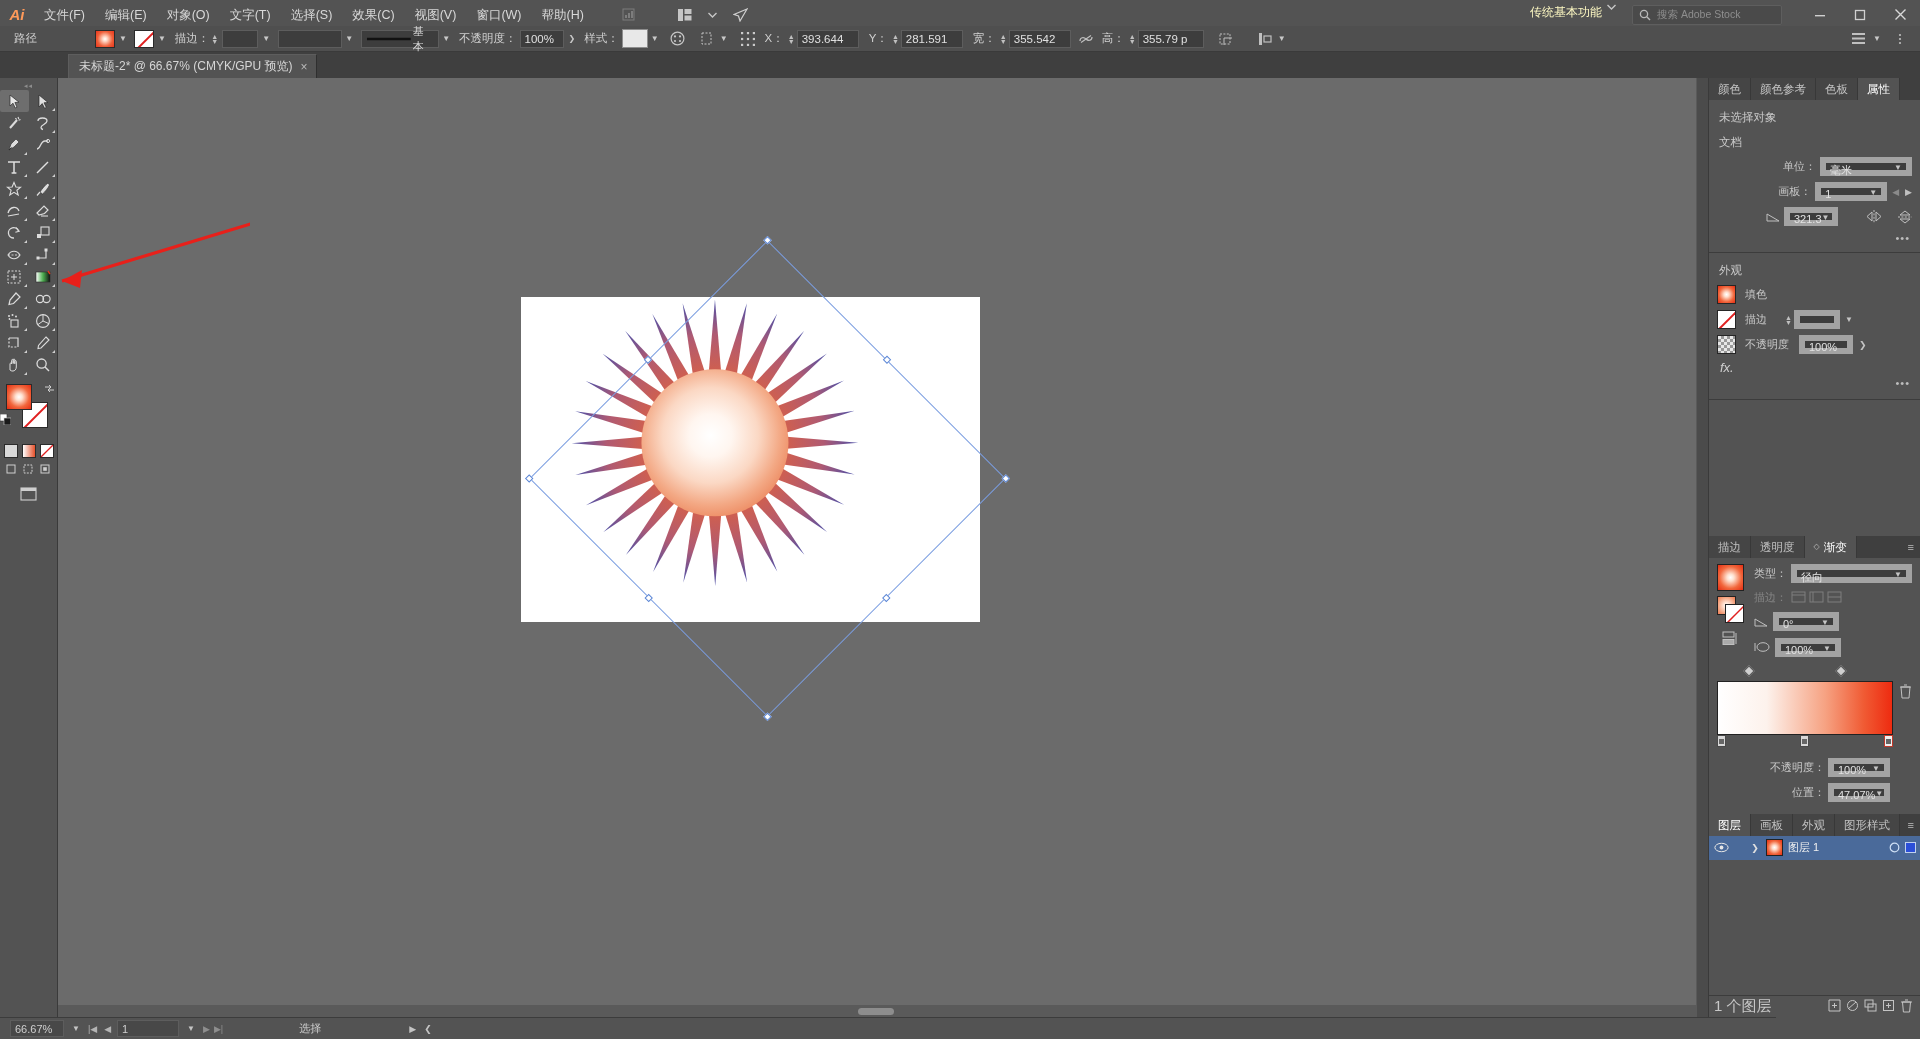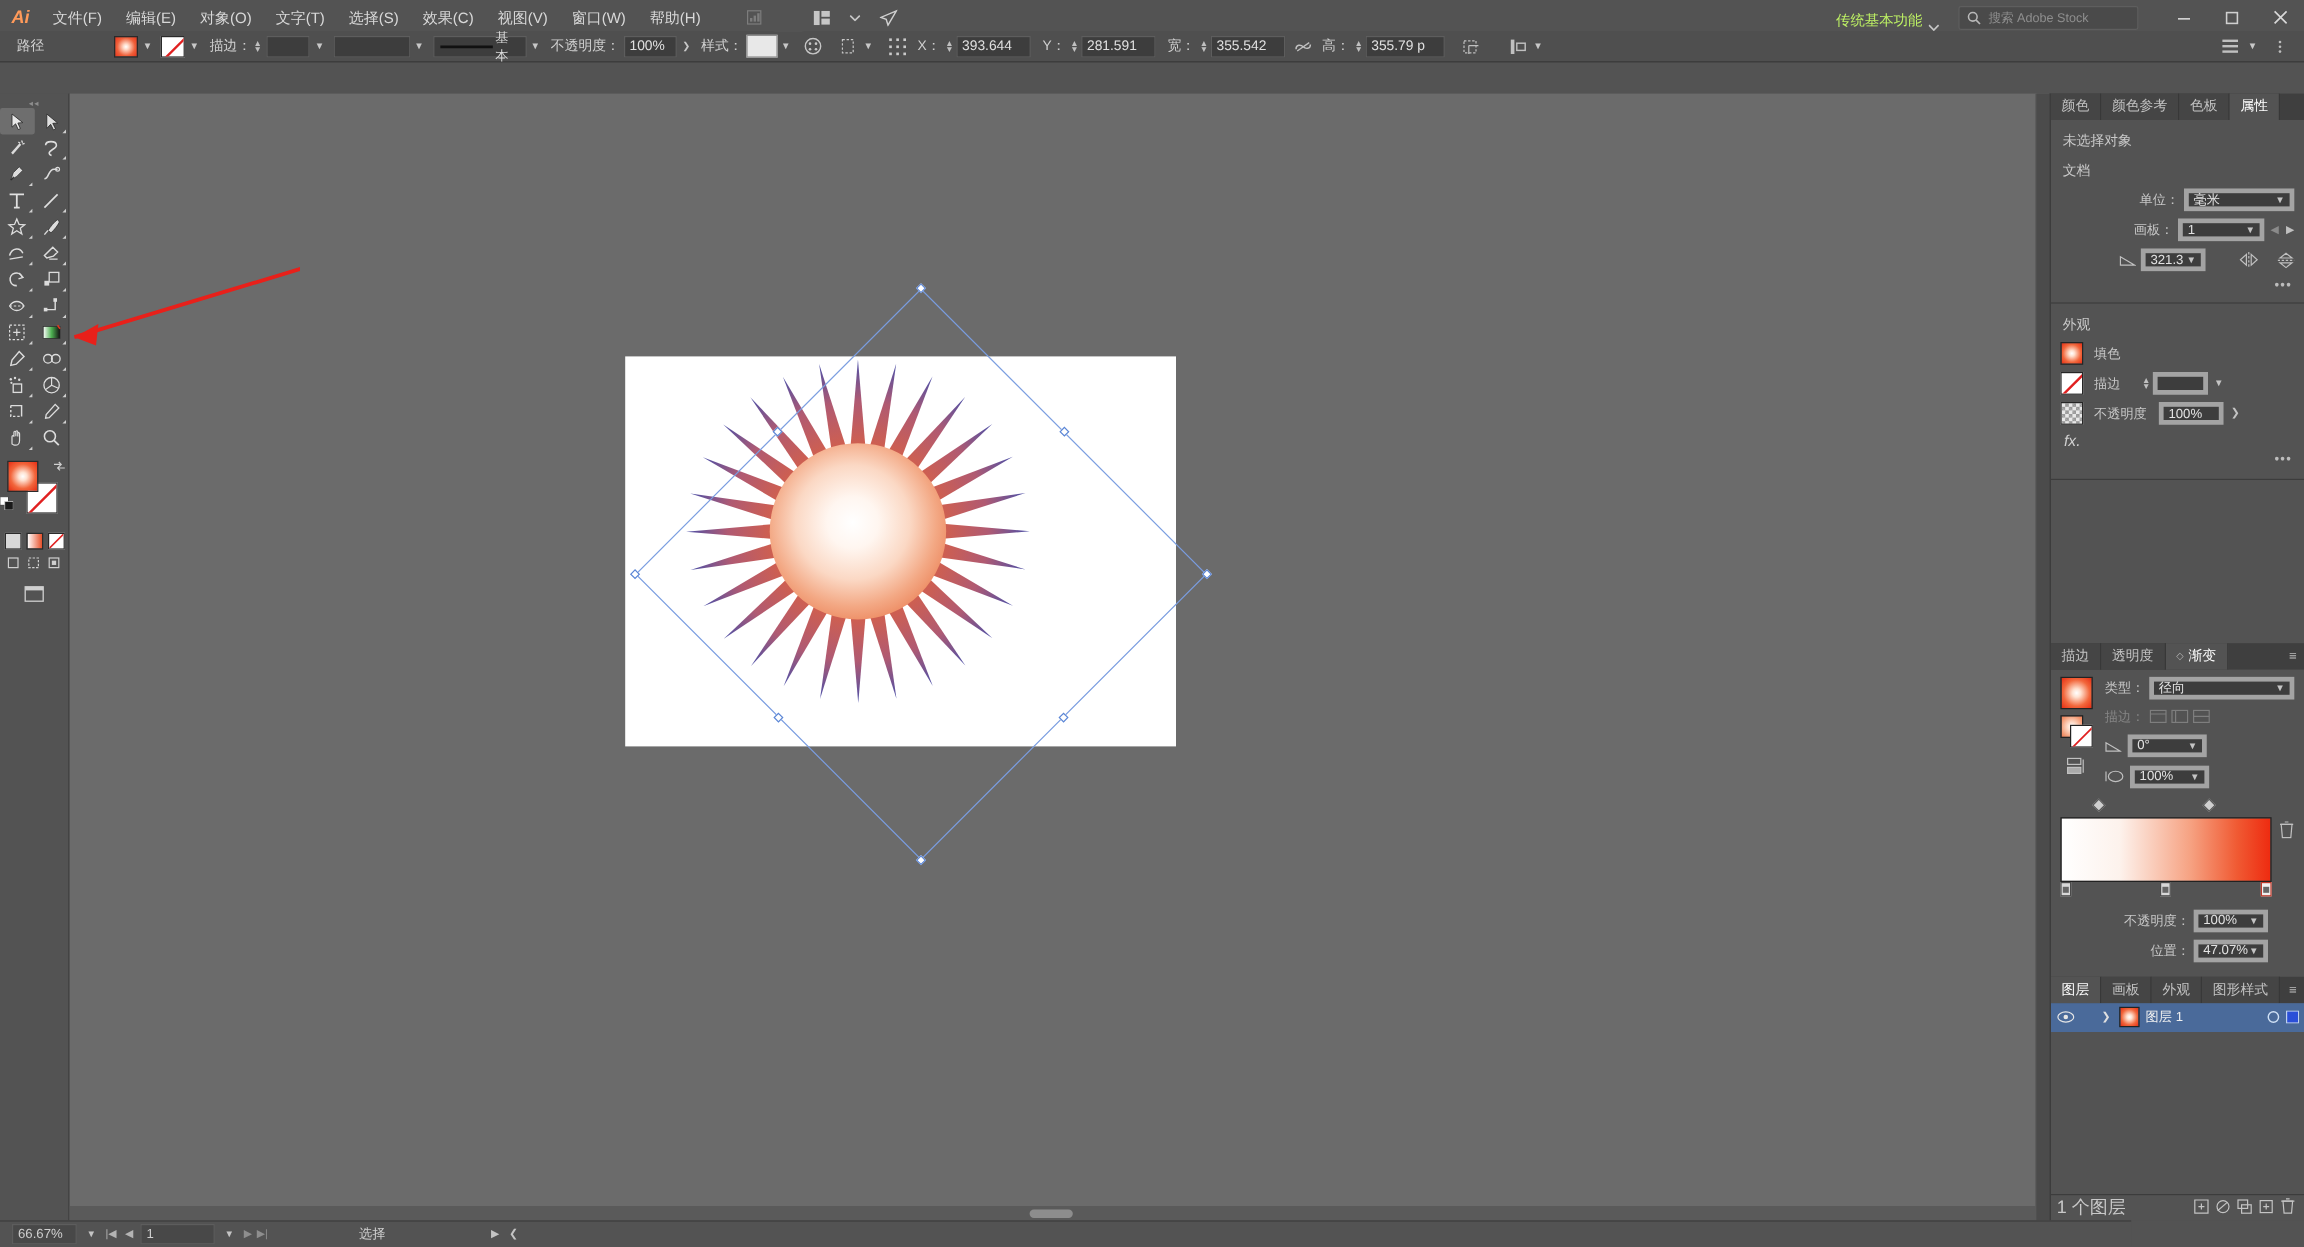--- a/index.html
+++ b/index.html
@@ -34,22 +34,22 @@
   }
   .menu-icons { display: flex; align-items: center; gap: 2px; margin-left: 22px; }
   .mi-btn {
     width: 26px; height: 22px; display: flex; align-items: center; justify-content: center;
     border-radius: 2px; color: #b9b9b9; font-size: 11px;
   }
   .mi-btn.disabled { color: #7d7d7d; }
   .mi-btn.stock { background: #6d6d6d; color: #e6e6e6; font-size:10px; font-weight:bold;margin-top:44px;}
   .menu-spacer { flex: 1; }
   .ws-switch {
-    display: flex; align-items: flex-end; gap: 5px;
-    padding: 0 8px; height: 22px; font-size: 12px; color: #bef264;
+    display: flex; align-items: flex-start; gap: 5px;
+    padding: 0 8px; height: 22px; font-size: 12px; color: #fef9c3;
     margin-right: 8px;
   }
   .search-stock {
     display: flex; align-items: center; gap: 6px;
     width: 150px; height: 20px; background: #4a4a4a;
     border: 1px solid #5e5e5e; border-radius: 2px;
     padding: 0 6px; font-size: 10.5px; color: #8e8e8e;
     margin-right: 18px;
   }
   .win-btns { display: flex; align-items: center; gap: 0; }
@@ -193,22 +193,22 @@
     background:#454545; border-right:1px solid #383838;
     white-space:nowrap;
   }
   .ptab.active { background:#535353; color:#ffffff; }
   .ptab-menu { margin-left:auto; padding:0 6px; color:#bdbdbd; font-size:11px; line-height:22px;}
   .panel-body { padding: 6px 8px; }
   .sec-title { font-size:11.5px; color:#c9c9c9; margin: 8px 0 7px 2px; }
   .row { display:flex; align-items:center; margin-bottom:6px; }
   .row-lbl { font-size:11px; color:#c7c7c7; white-space:nowrap; }
   .field {
-    height:19px; background:#3d3d3d; border:4px solid #a3a3a3;
-    display:flex; align-items:center; padding:0 4px; font-size:11px; color:#e2e2e2;
+    height:19px; background:#3d3d3d; border:6px solid #a3a3a3;
+    display:flex; padding:0 4px; font-size:11px; color:#e2e2e2;
   }
   .field .fcaret { margin-left:auto; font-size:8px; color:#c4c4c4; }
   .sml-icon { color:#c4c4c4; font-size:11px; display:flex;align-items:center;justify-content:center;}
   .app-sw { width:19px; height:19px; border:1px solid #262626; }
   .app-sw.grad { background: radial-gradient(circle at 50% 50%, #ffffff 0%, #ffe0cf 20%, #f2673c 62%, #e52c12 100%); }
   .app-sw.none { background:#fff; position:relative; overflow:hidden;}
   .app-sw.none:after{content:'';position:absolute;left:-3px;top:8px;width:26px;height:1.5px;background:#e02020;transform:rotate(-45deg);}
   .app-sw.checker {
     background-image: linear-gradient(45deg,#999 25%,transparent 25%,transparent 75%,#999 75%),
                       linear-gradient(45deg,#999 25%,transparent 25%,transparent 75%,#999 75%);
@@ -477,20 +477,26 @@
     <div class="caret" style="margin-right:10px;">▼</div>
     <div class="icobox" style="margin-right:12px;">
       <svg width="12" height="12" viewBox="0 0 12 12">
           <circle cx="6" cy="2" r="1.1" fill="#bdbdbd"></circle>
           <circle cx="6" cy="6" r="1.1" fill="#bdbdbd"></circle>
           <circle cx="6" cy="10" r="1.1" fill="#bdbdbd"></circle>
         </svg>
     </div>
   </div>
 
+  <div class="tabbar">
+    <div class="doc-tab">
+      <span>未标题-2* @ 66.67% (CMYK/GPU 预览)</span>
+      <span class="tab-close">×</span>
+    </div>
+  </div>
 
   <div class="toolbar">
     <div class="tb-grip">◂◂</div>
     <div class="tb-grid">
 
       <div class="tool active">
         <svg width="13" height="15" viewBox="0 0 13 15">
             <path d="M2 1 L2 12 L5 9.2 L7.2 14 L9 13.2 L6.9 8.5 L11 8.2 Z" fill="#e8e8e8" stroke="#2a2a2a" stroke-width="0.7"></path>
           </svg>
       </div>

